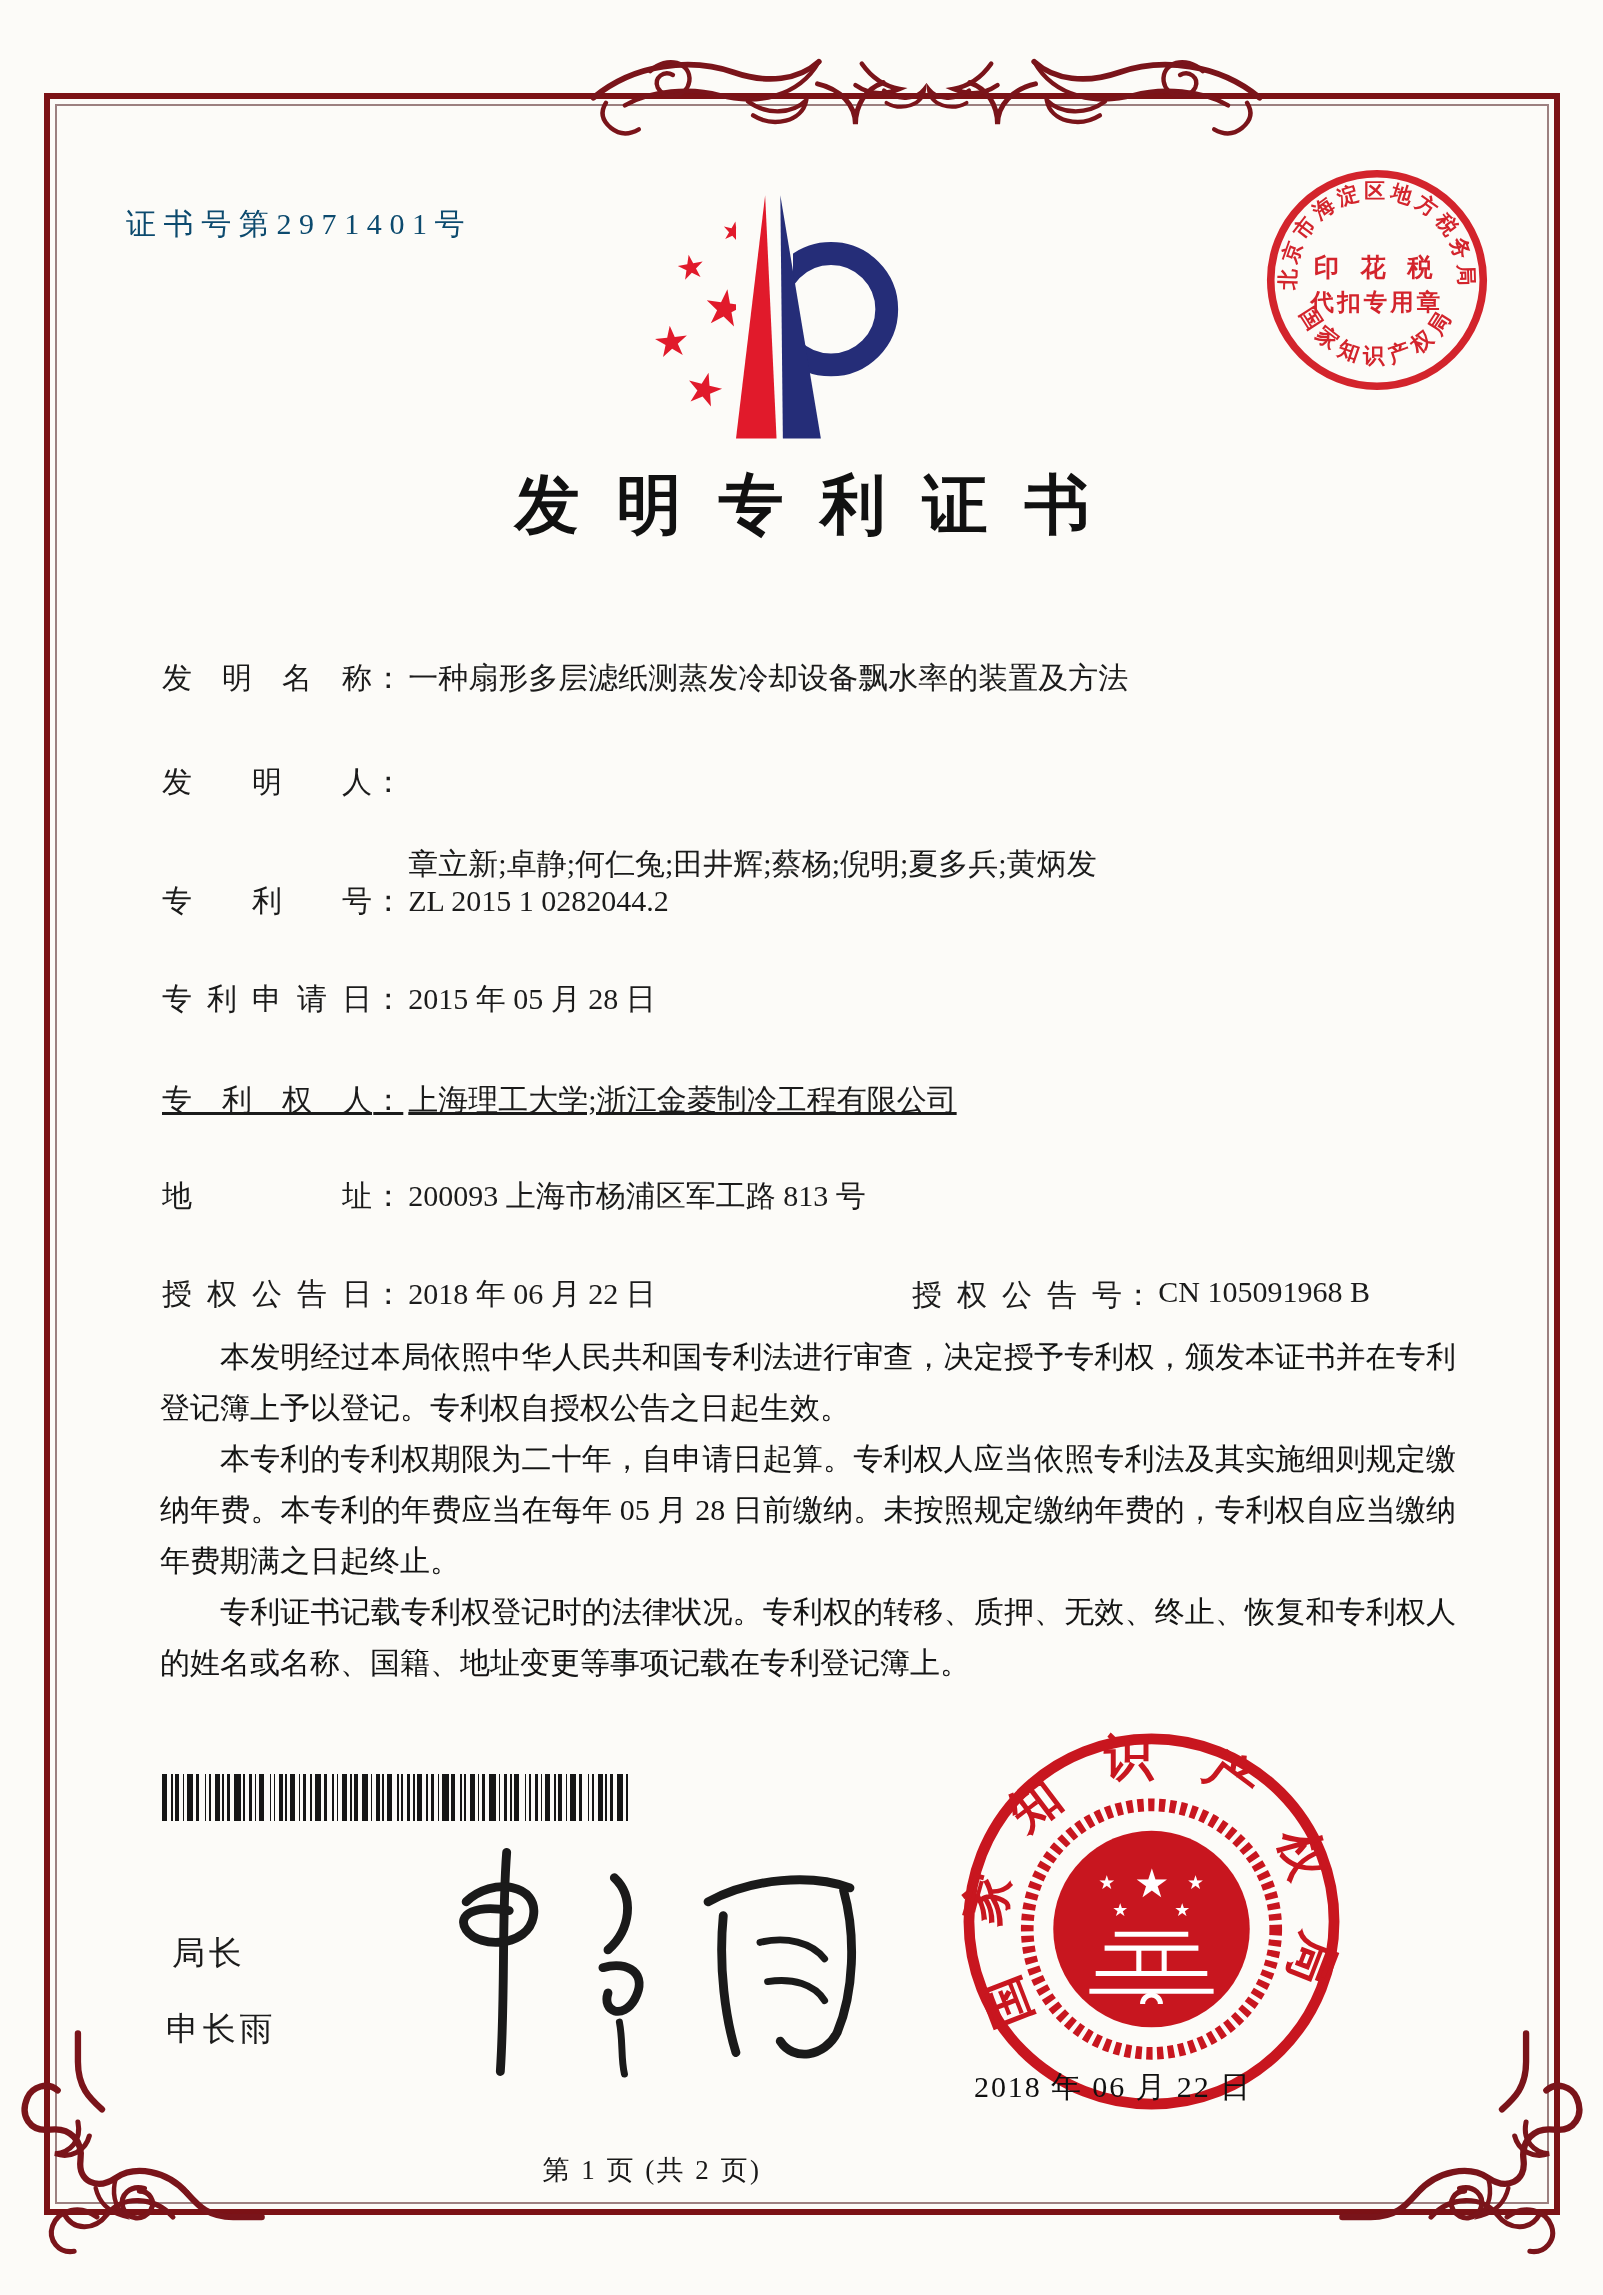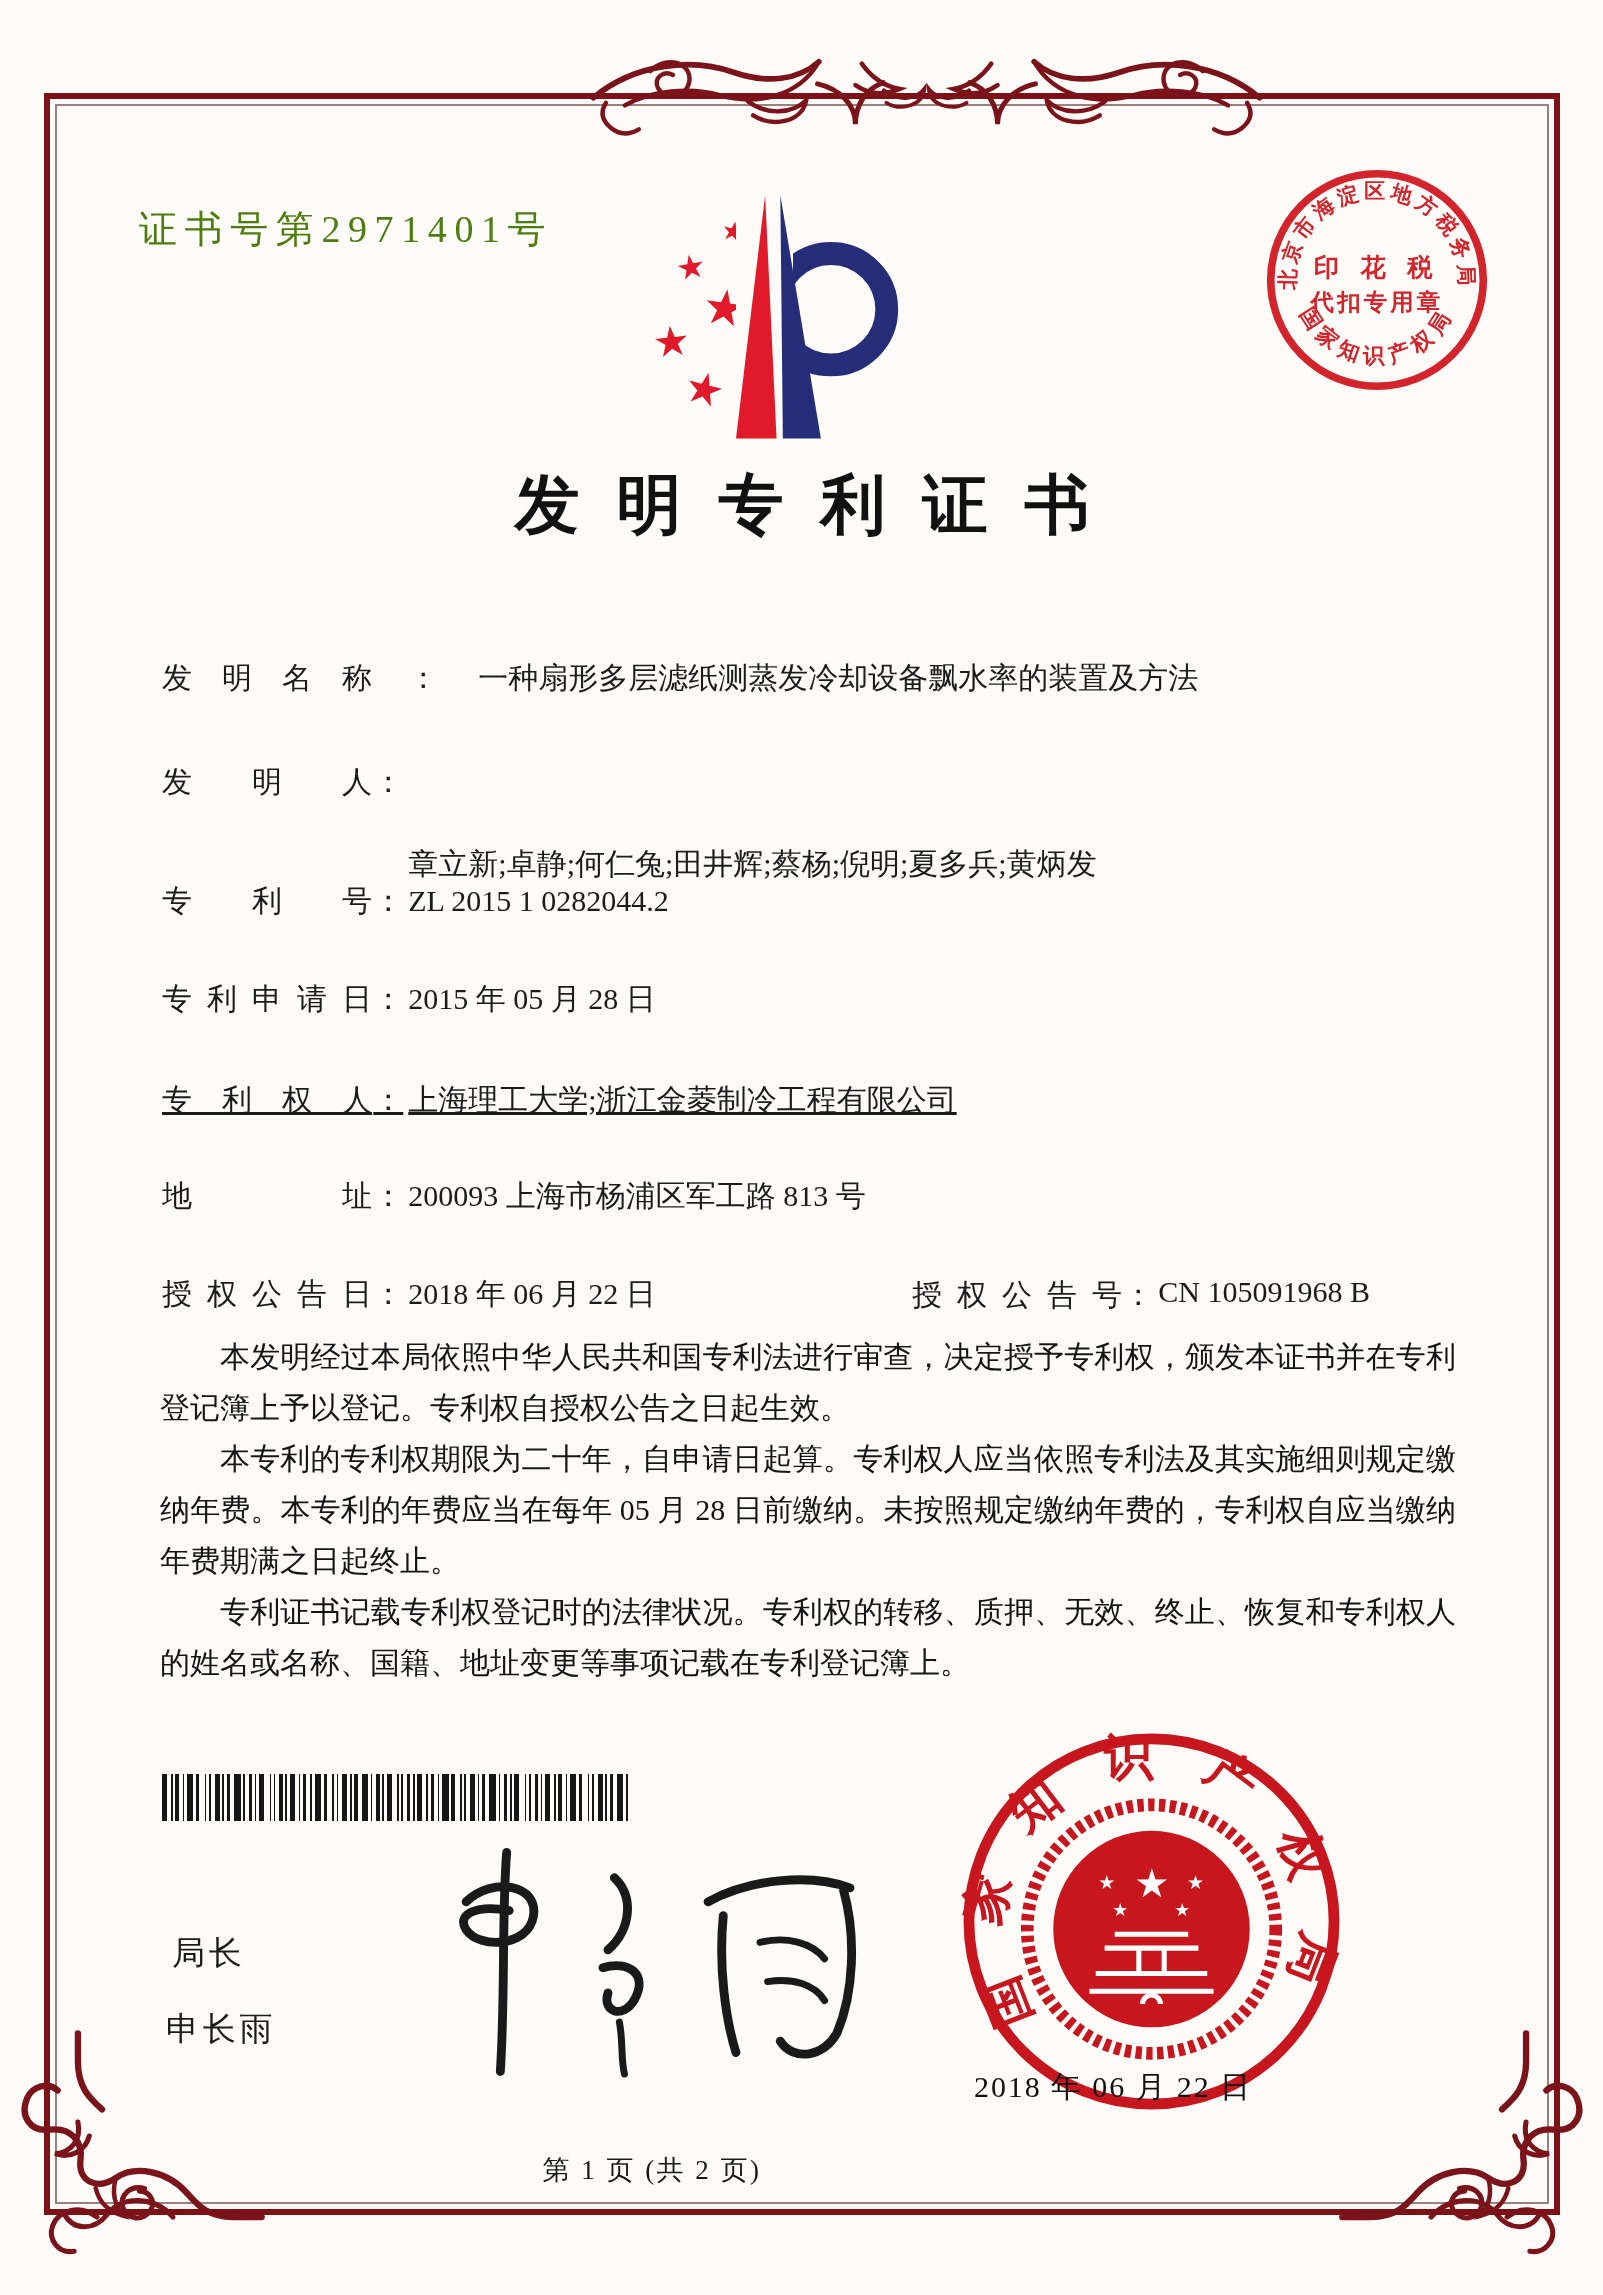--- a/index.html
+++ b/index.html
@@ -9,21 +9,21 @@
     font-family:"Liberation Serif","DejaVu Serif",serif;
     color:#1b1b1b;
   }
   
   .frame-outer{position:absolute; left:44px; top:93px; width:1504px; height:2110px;
     border:6.3px solid #7c1216; pointer-events:none;}
   .frame-inner{position:absolute; left:5px; top:5px; right:5px; bottom:5px;
     border:2.5px solid #9c8080;}
   .ornament{position:absolute; pointer-events:none;}
 
-  .cert-no{position:absolute; left:139px; top:204px; font-size:38px; letter-spacing:7.6px; color:#4d7c0f;}
+  .cert-no{position:absolute; left:126px; top:204px; font-size:30px; letter-spacing:7.6px; color:#0c4a6e;}
 
   .doc-title{position:absolute; left:0; top:461px; width:1604px; text-align:center;
     font-size:65px; font-weight:bold; letter-spacing:37px; padding-left:37px; box-sizing:border-box; color:#111;}
 
   
   .row{position:absolute; left:162px; display:flex; font-size:30px; line-height:1.25; align-items:flex-start;}
   .lab{display:inline-block; width:210px; text-align:justify; text-align-last:justify; white-space:nowrap;}
   .colon{margin:0 5px 0 1.3px;}
   .val{white-space:pre-wrap; max-width:1109px;}
   .val .vline{line-height:1.72;}
@@ -132,21 +132,21 @@
     </text>
     <text font-size="34" font-weight="bold" fill="#d3242c" letter-spacing="10">
       <textPath href="#taxBotArc" startOffset="50%" text-anchor="middle">国家知识产权局</textPath>
     </text>
     <text x="215" y="208" text-anchor="middle" font-size="40" font-weight="bold" fill="#d3242c" letter-spacing="12">印 花 税</text>
     <text x="215" y="262" text-anchor="middle" font-size="37" font-weight="bold" fill="#d3242c" letter-spacing="5">代扣专用章</text>
   </svg>
 
   <div class="doc-title">发明专利证书</div>
 
-  <div class="row" style="top:659px;gap:35px;">
+  <div class="row" style="top:659px;">
     <span class="lab">发明名称</span>
       <span class="colon">：</span>
     <span class="val">一种扇形多层滤纸测蒸发冷却设备飘水率的装置及方法</span>
   </div>
 
   <div class="row" style="top:763px;">
     <span class="lab">发明人</span>
       <span class="colon">：</span>
     <span class="val">
       <div class="vline">章立新;卓静;何仁兔;田井辉;蔡杨;倪明;夏多兵;黄炳发</div>

